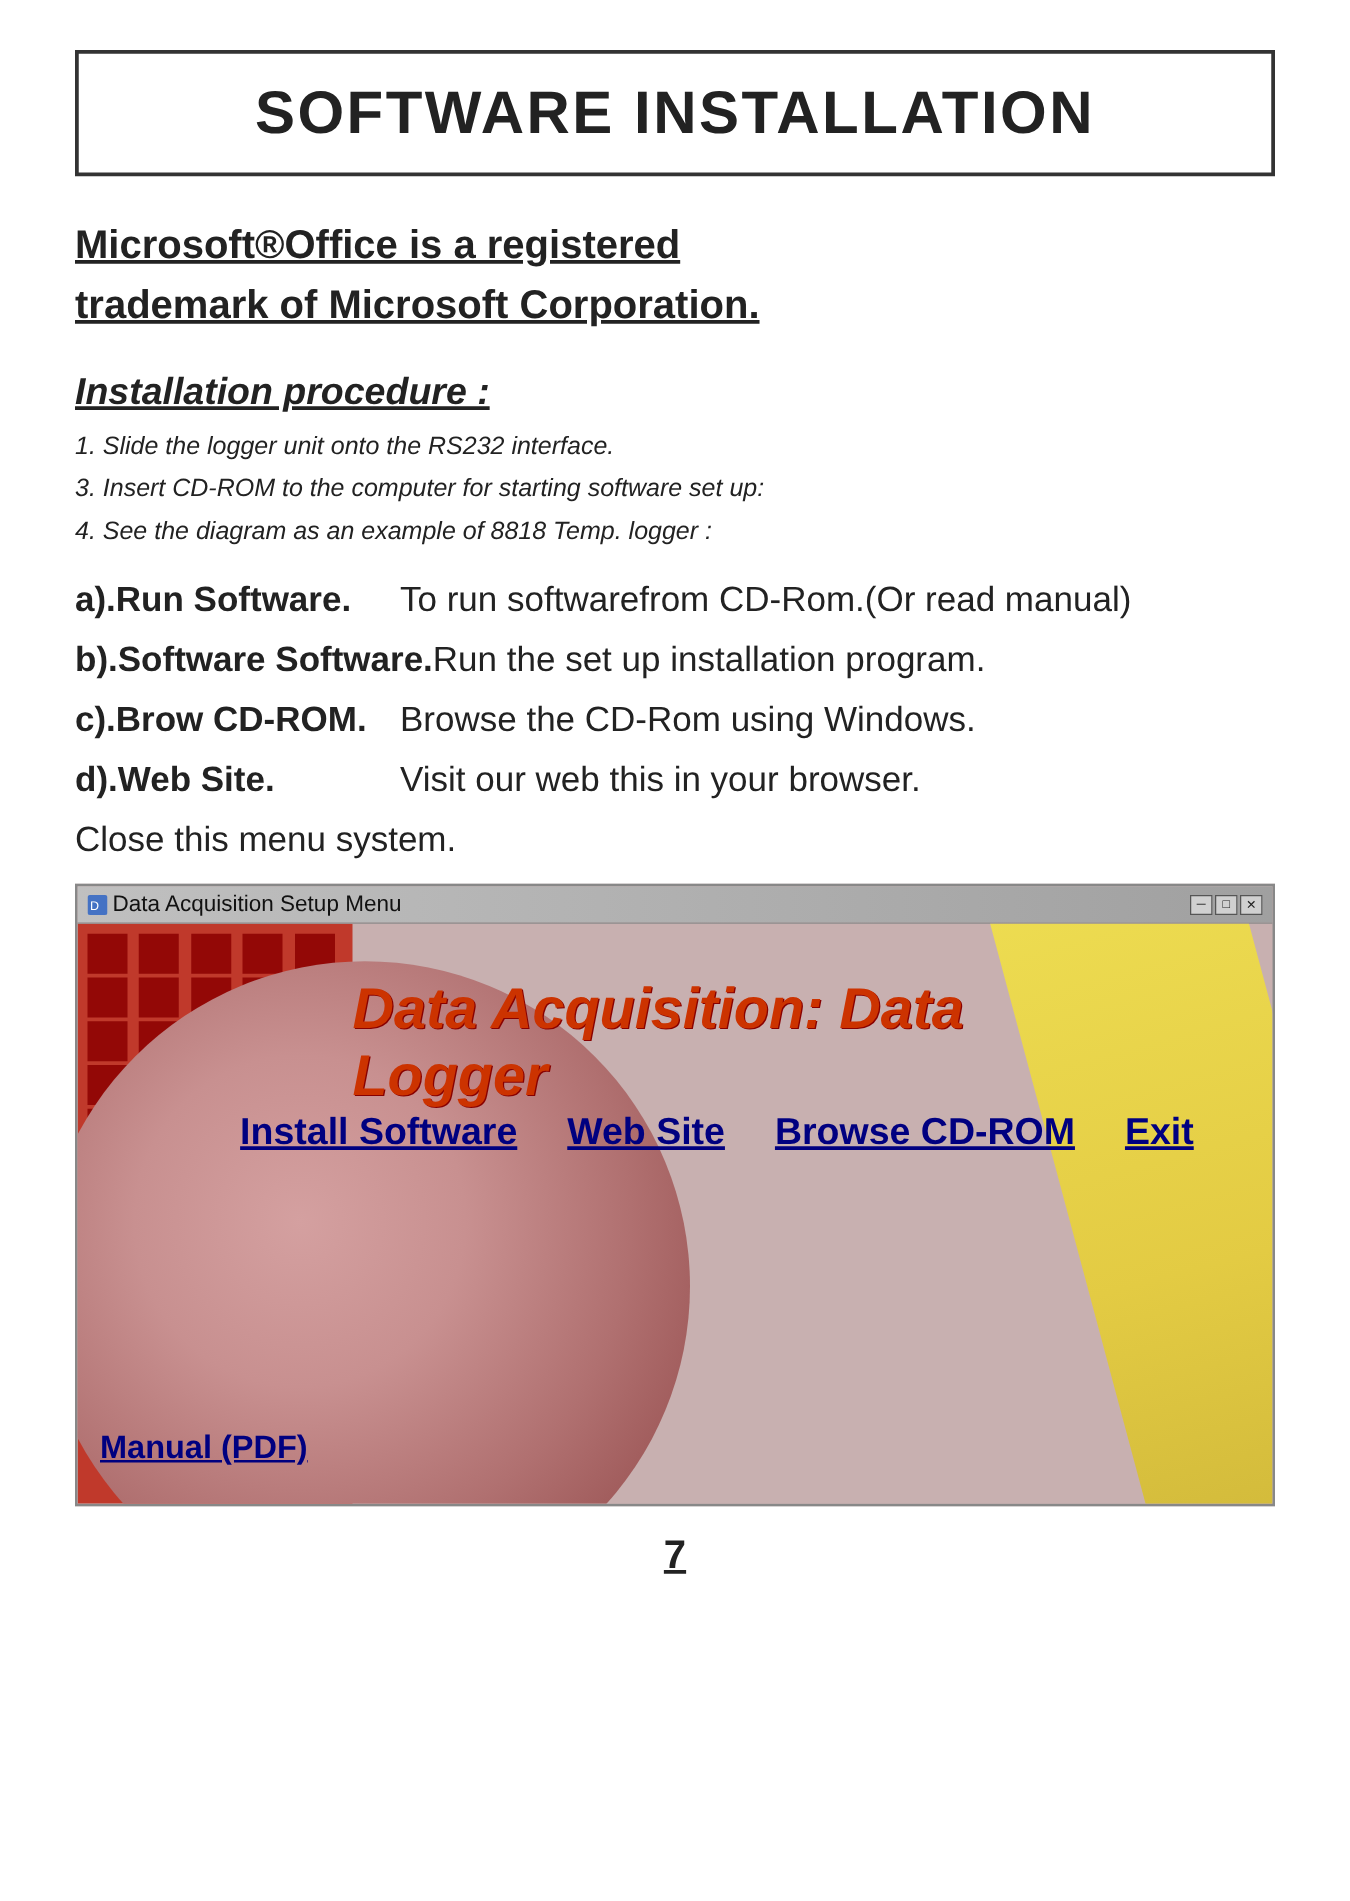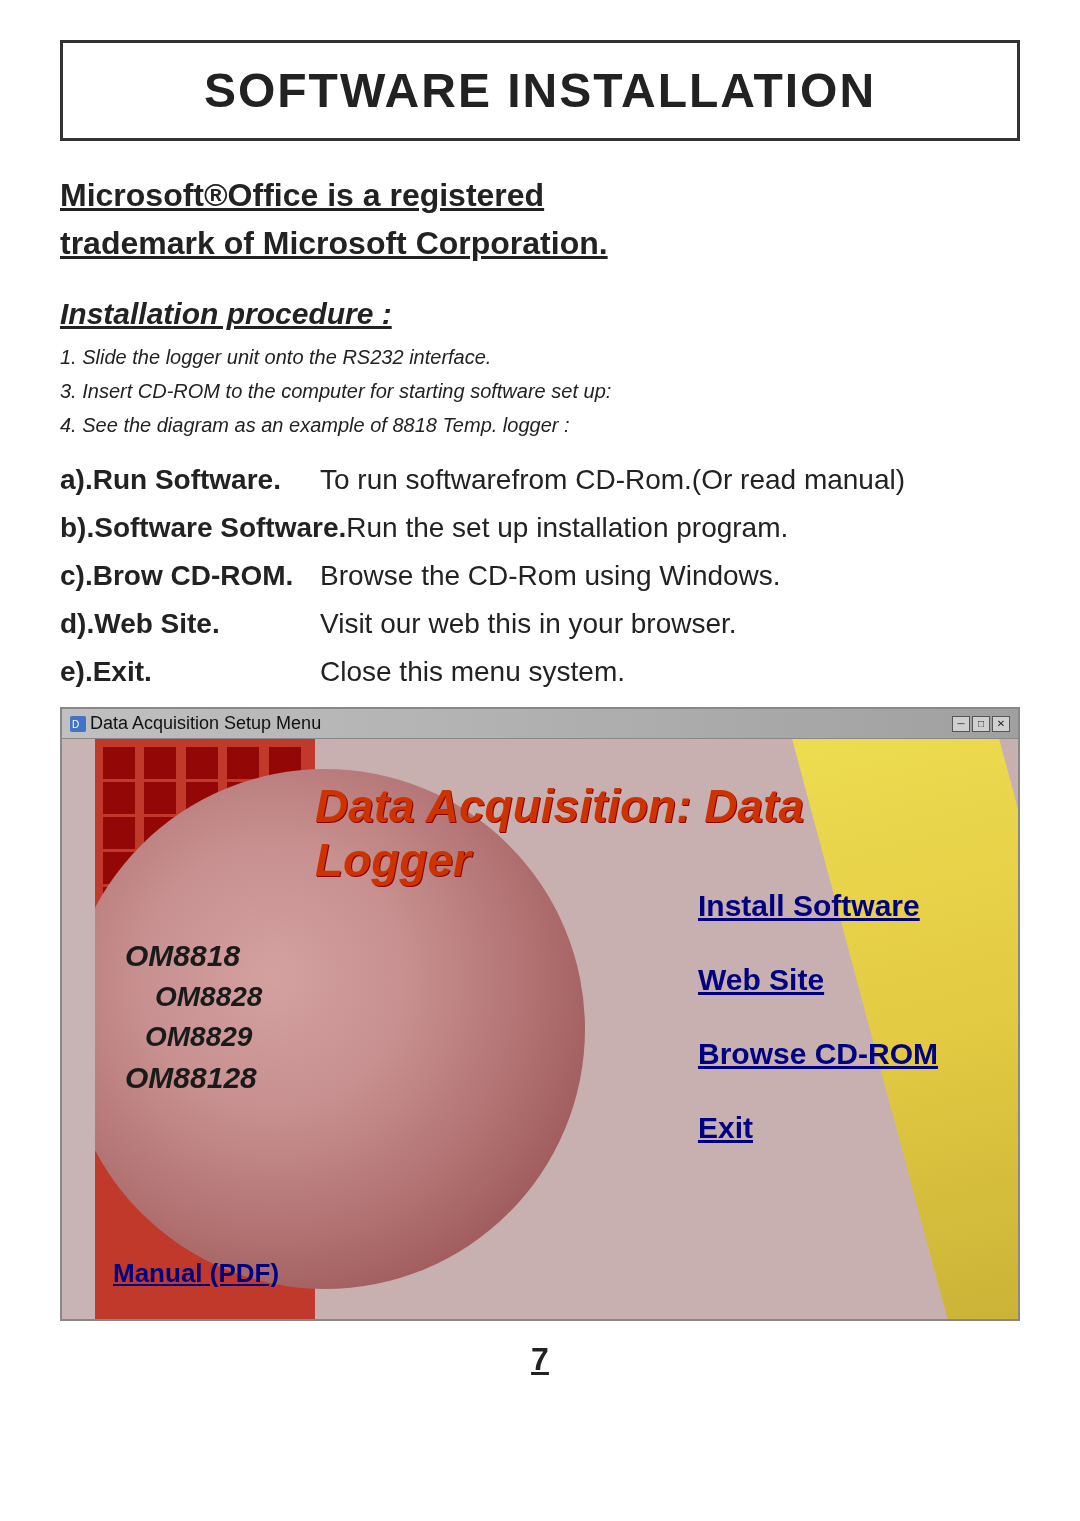--- a/index.html
+++ b/index.html
@@ -118,23 +118,22 @@
       background: #d0d0d0;
       font-size: 10px;
       display: flex;
       align-items: center;
       justify-content: center;
       cursor: pointer;
     }
 
     .window-content {
       position: relative;
-      height: 580px;
+      height: 464px;
       overflow: hidden;
-      margin-left: 33px;
     }
 
     
     .red-panel {
       position: absolute;
       left: 0;
       top: 0;
       width: 220px;
       height: 100%;
       background: #c0392b;
@@ -225,25 +224,25 @@
     }
 
     .model-label.om8818 { font-size: 30px; margin-left: 0; }
     .model-label.om8828 { font-size: 28px; margin-left: 30px; }
     .model-label.om8829 { font-size: 28px; margin-left: 20px; }
     .model-label.om88128 { font-size: 30px; margin-left: 0; }
 
     
     .right-links {
       position: absolute;
-      right: 80px;
+      right: 63px;
       top: 150px;
       z-index: 6;
       display: flex;
-      flex-direction: column;
+      flex-direction: row;
       gap: 40px;
       align-items: flex-start;
       text-align: right;
     }
 
     .menu-link {
       font-family: Arial, sans-serif;
       font-size: 30px;
       font-weight: bold;
       color: #000080;
@@ -314,21 +313,20 @@
   </div>
   <div class="menu-option-row">
     <span class="menu-option-key">c).Brow CD-ROM.</span>
     <span class="menu-option-desc">   Browse the CD-Rom using Windows.</span>
   </div>
   <div class="menu-option-row">
     <span class="menu-option-key">d).Web Site.</span>
     <span class="menu-option-desc">        Visit our web this in your browser.</span>
   </div>
   <div class="menu-option-row">
-    <span class="menu-option-key">e).Exit.</span>
     <span class="menu-option-desc">             Close this menu system.</span>
   </div>
 </div>
 
 <div class="screenshot-window">
 
   <div class="window-titlebar">
     <div style="display:flex;align-items:center;">
 
       <svg class="window-icon" viewBox="0 0 16 16" fill="none">
@@ -403,26 +401,20 @@
           <div class="grid-cell"></div>
           <div class="grid-cell"></div>
           <div class="grid-cell"></div>
         </div>
     </div>
 
     <div class="circle-overlay"></div>
 
     <div class="data-logger-title">Data Acquisition: Data Logger</div>
 
-    <div class="left-labels">
-      <div class="model-label om8818">OM8818</div>
-      <div class="model-label om8828">OM8828</div>
-      <div class="model-label om8829">OM8829</div>
-      <div class="model-label om88128">OM88128</div>
-    </div>
 
     <div class="right-links">
       <a class="menu-link" href="#">Install Software</a>
       <a class="menu-link" href="#">Web Site</a>
       <a class="menu-link" href="#">Browse CD-ROM</a>
       <a class="menu-link" href="#">Exit</a>
     </div>
 
     <a class="manual-link" href="#">Manual (PDF)</a>
   </div>

